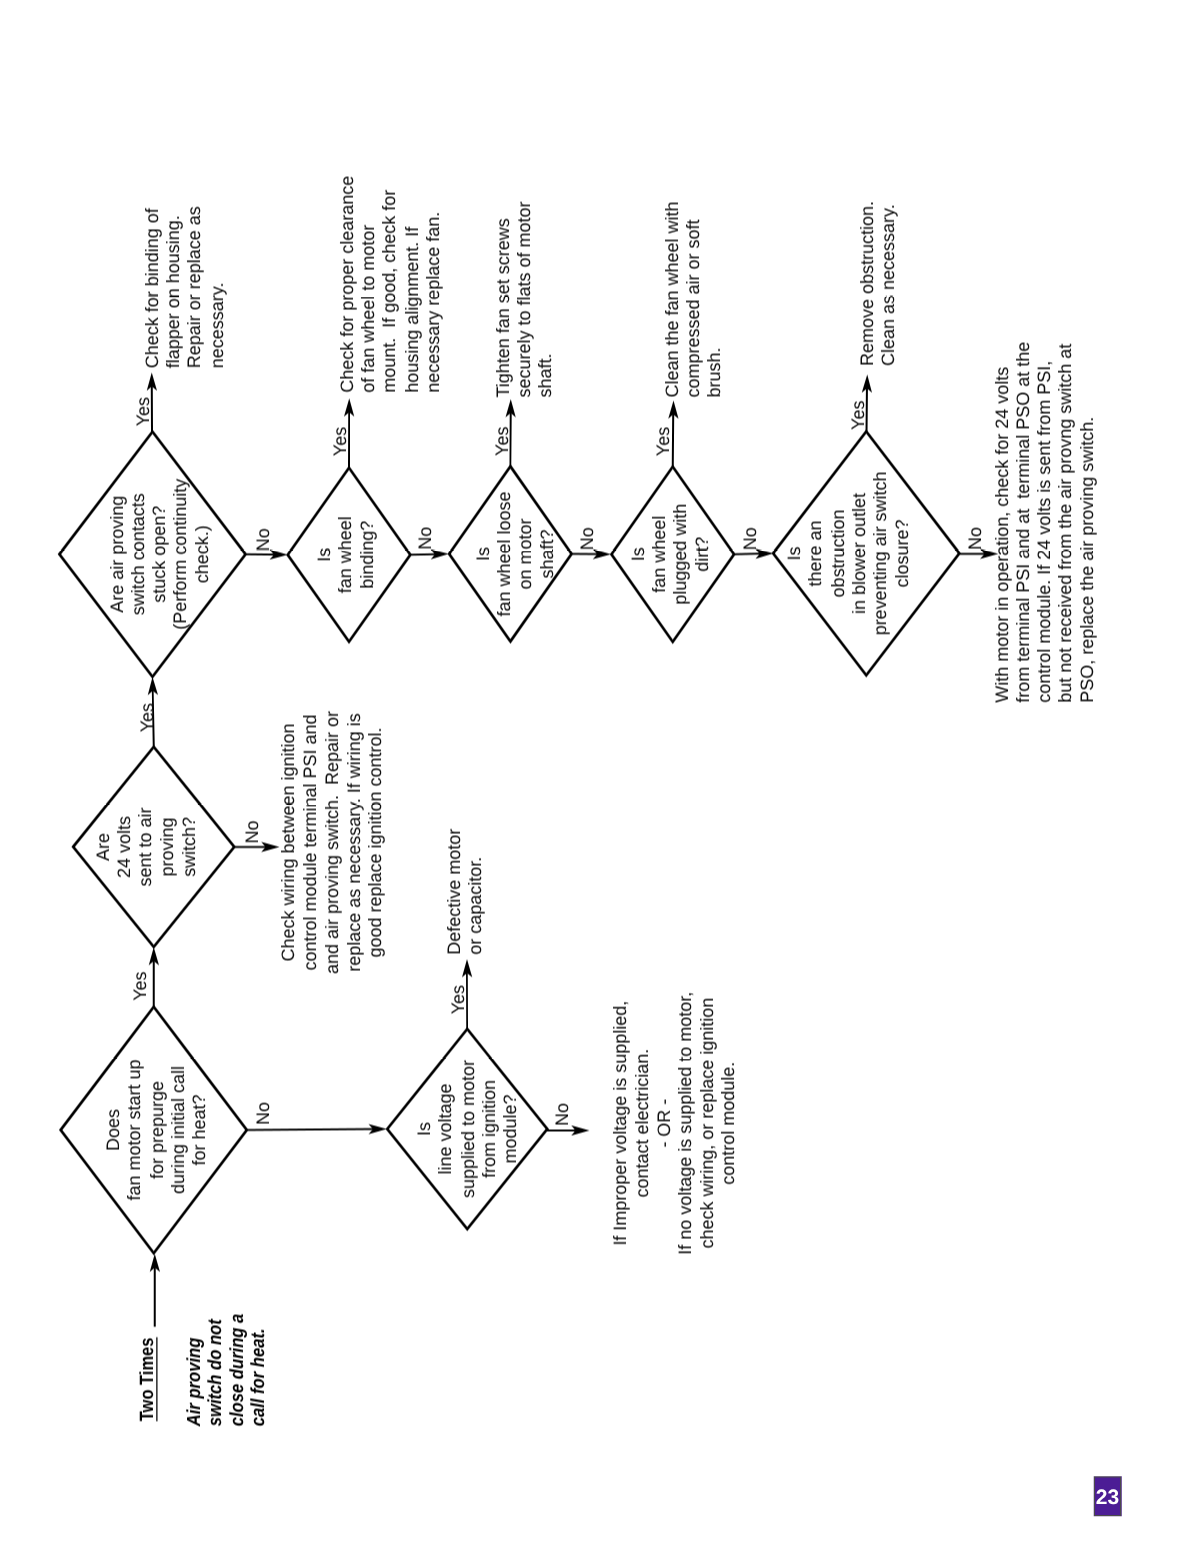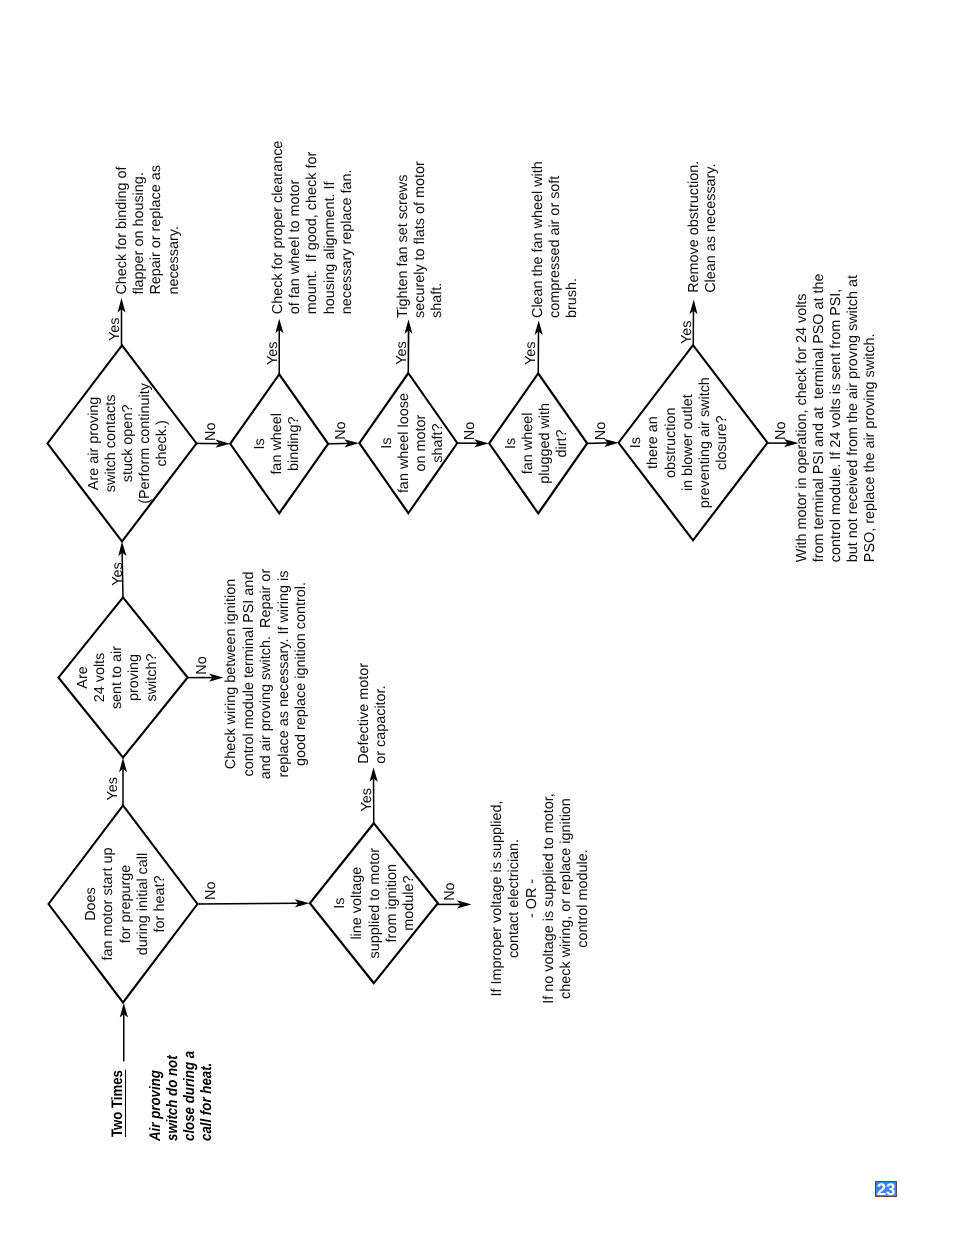--- a/index.html
+++ b/index.html
@@ -18,22 +18,22 @@
   .txt{position:absolute;font-size:14.4px;line-height:17.15px;white-space:pre;color:#0c0c0c;}
   .txt.c{text-align:center;}
   .txt.l{text-align:left;}
   
   .edge-label{position:absolute;font-size:14.4px;line-height:17.15px;white-space:pre;color:#0c0c0c;}
   .hdr-title{position:absolute;font-size:15.3px;font-weight:bold;white-space:pre;color:#000;
        line-height:14px;transform:scaleX(0.862);transform-origin:0 0;}
   .hdr-title span{display:inline-block;line-height:10px;border-bottom:1.9px solid #000;padding-bottom:1.7px;}
   .hdr-sub{position:absolute;font-size:15.2px;font-weight:bold;font-style:italic;
        line-height:17.0px;white-space:pre;color:#000;transform:scaleX(0.875);transform-origin:0 0;}
-  #pagenum{position:absolute;left:875.2px;top:1181px;width:21.6px;height:16px;
-     background:#3b82f6;border:0.9px solid #4b4b4b;box-sizing:border-box;
+  #pagenum{position:absolute;left:875.2px;top:1181px;width:21.6px;height:32px;
+     background:#4c1d95;border:0.9px solid #4b4b4b;box-sizing:border-box;
      color:#ffffff;font-weight:bold;font-size:16.8px;
      display:flex;align-items:center;justify-content:center;line-height:1;
      padding-top:3.0px;
      font-family:"Liberation Sans",sans-serif;}
 </style>
 </head>
 <body>
 
 <div id="page">
   <div id="canvas">

